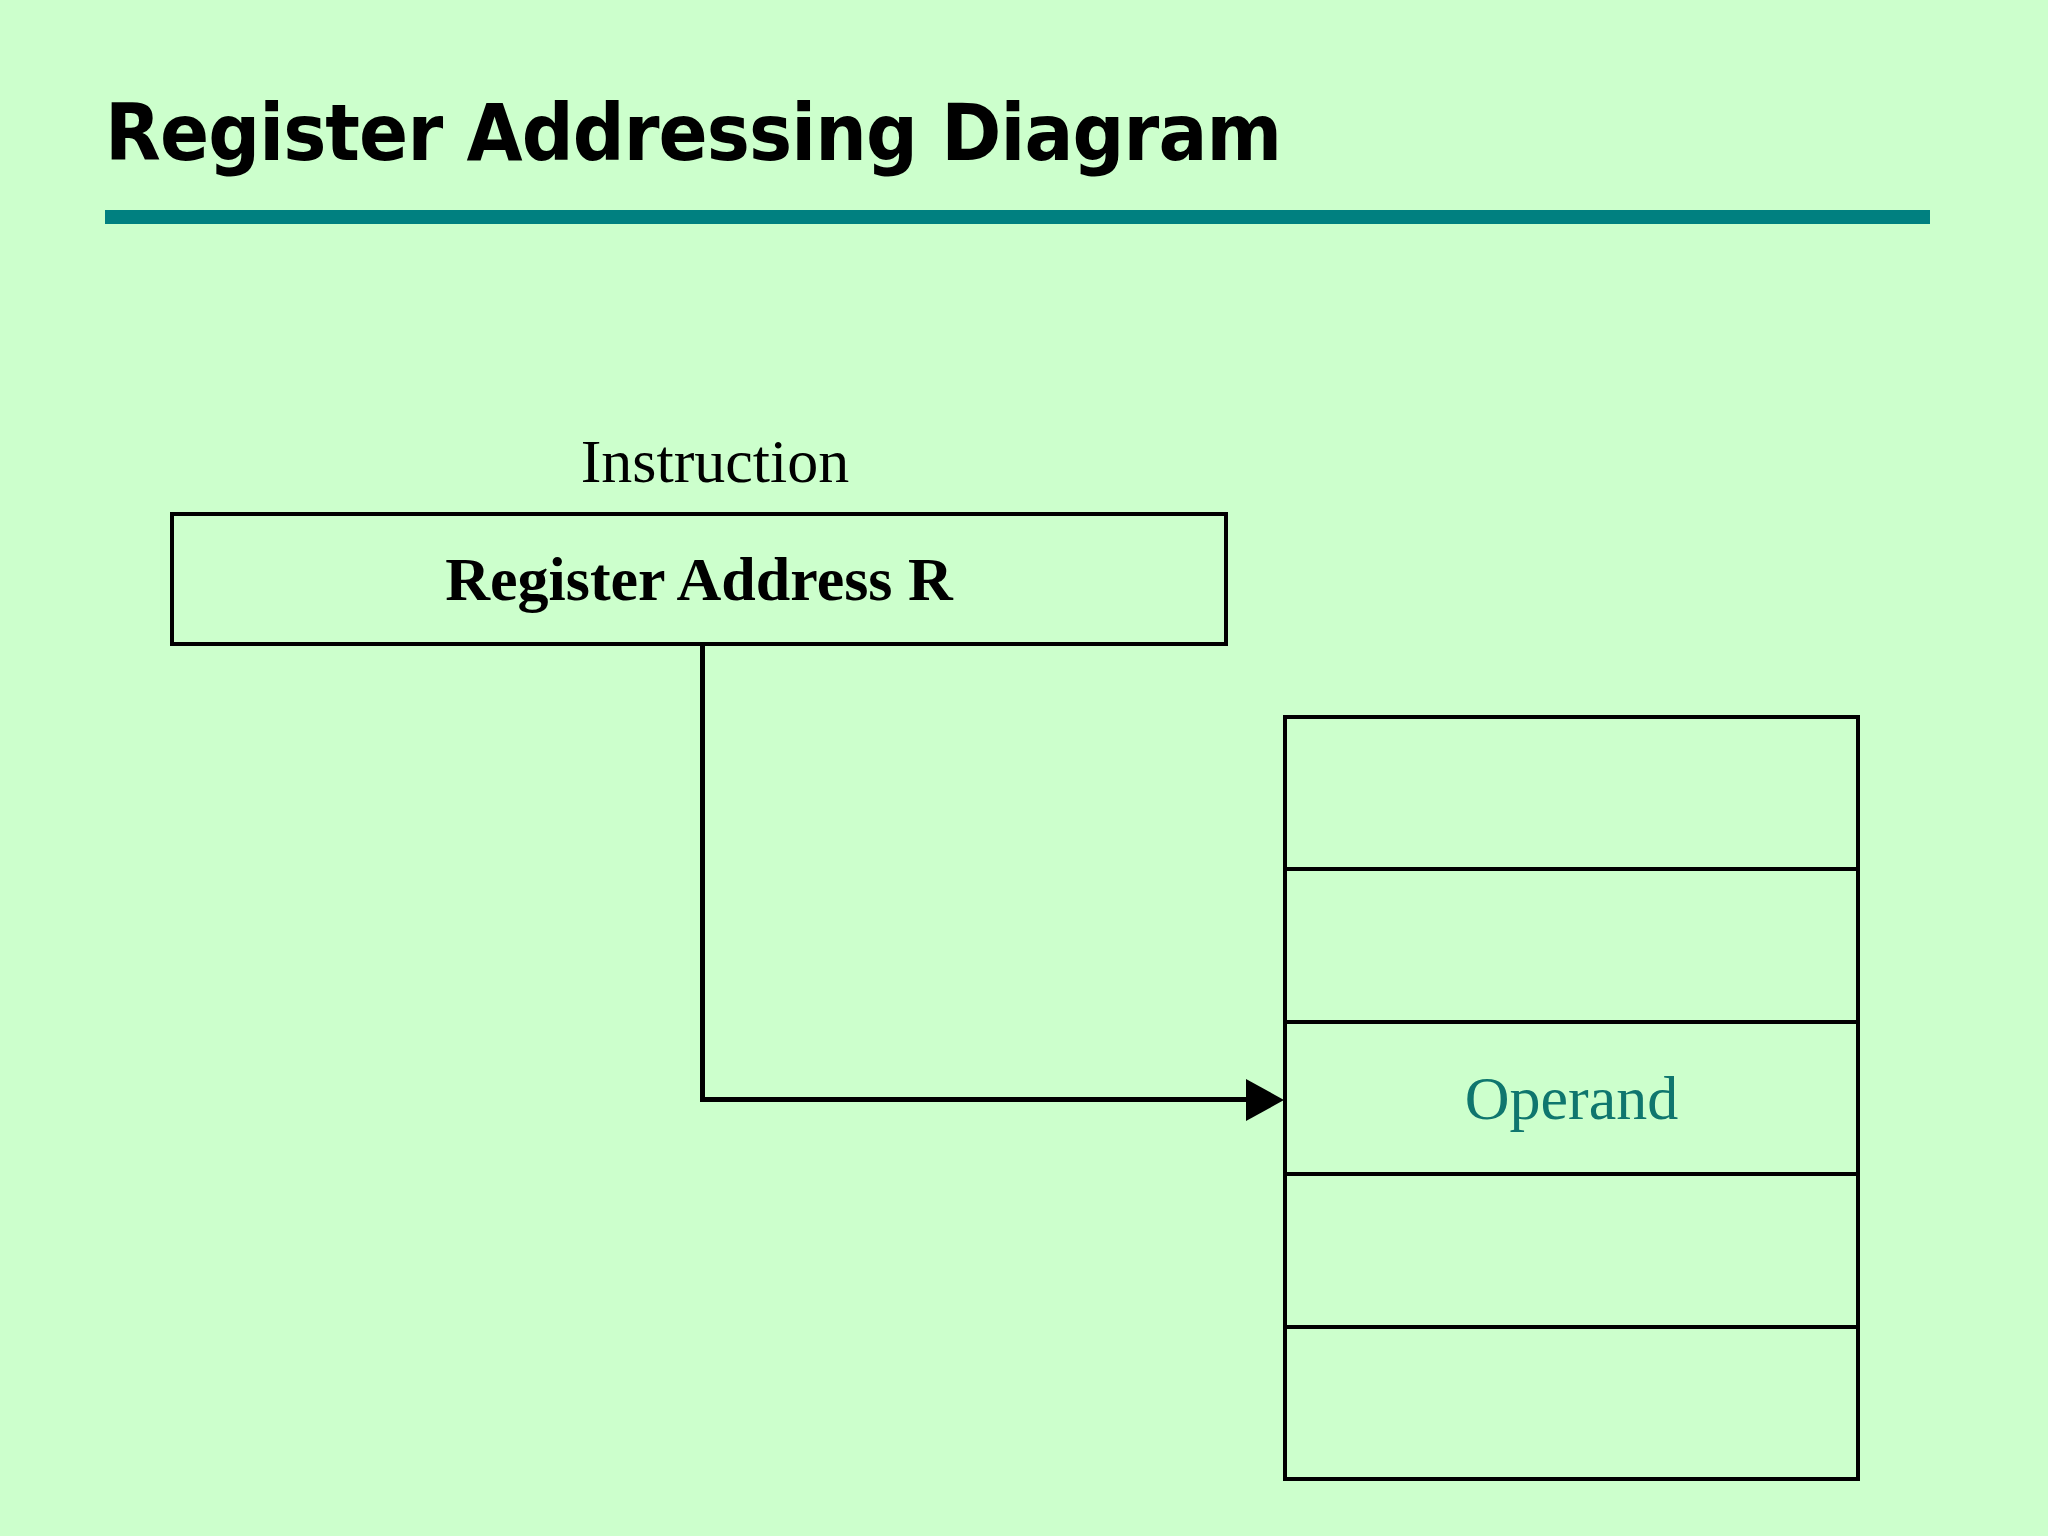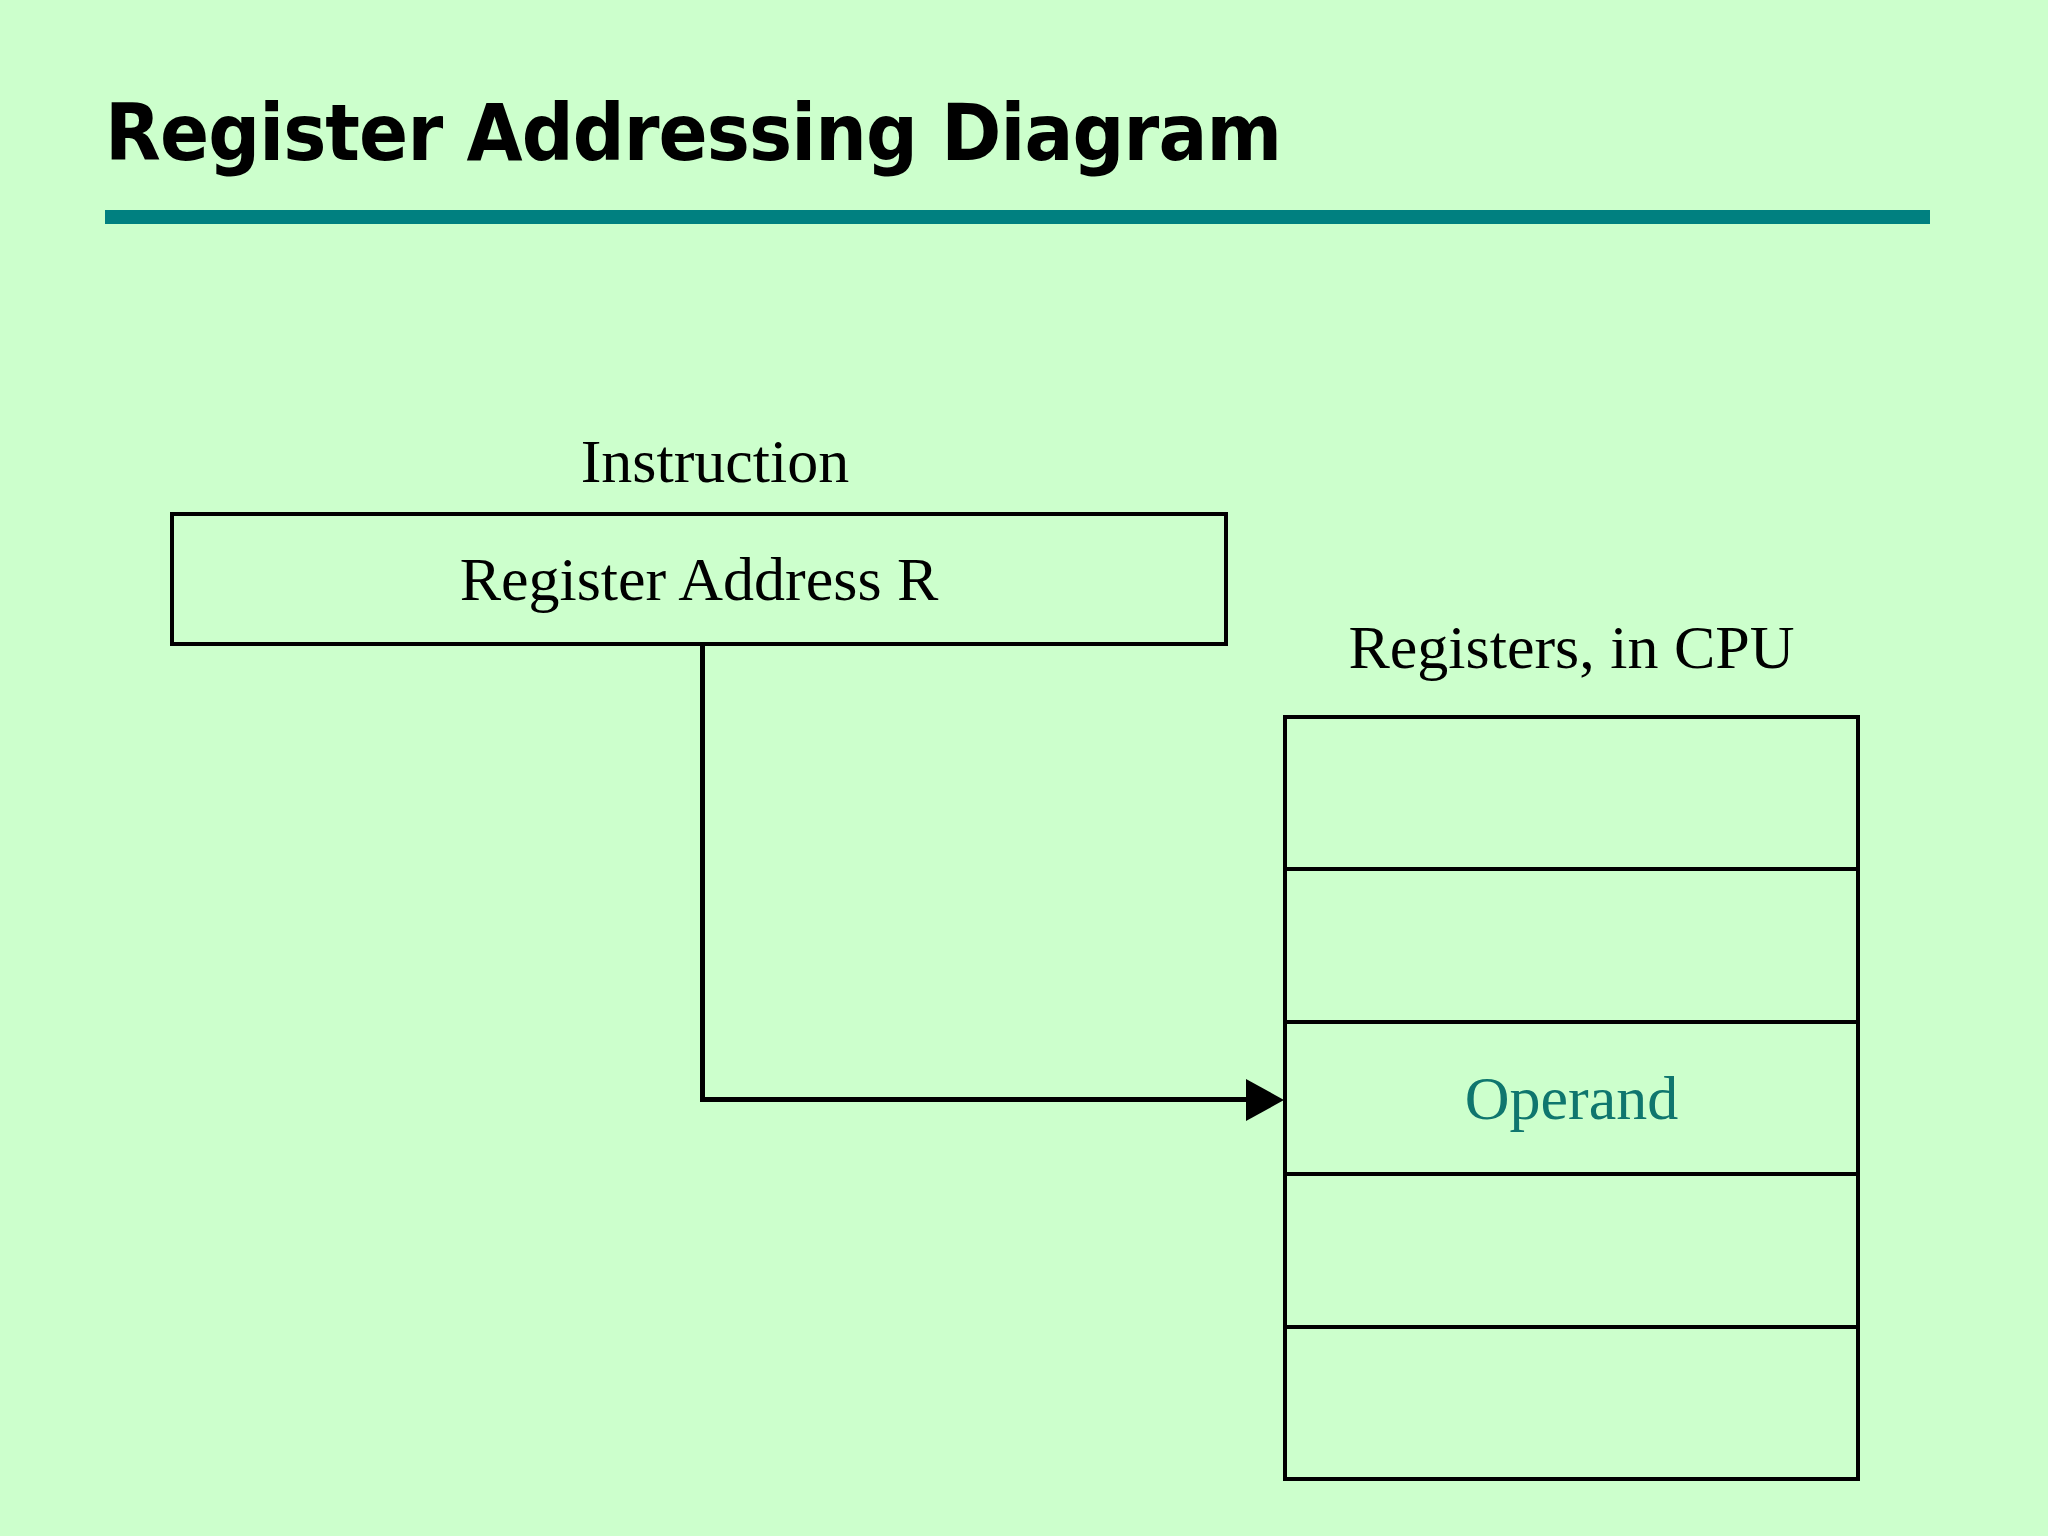--- a/index.html
+++ b/index.html
@@ -75,20 +75,21 @@
     color: #000;
     white-space: nowrap;
   }
   #cell-opcode {
     width: 224px;
     flex: 0 0 224px;
     border-right: 4px solid #000;
   }
   #cell-regaddr {
     flex: 1 1 auto;
+    font-weight: bold;
   }
 
   
   #connector-vertical {
     position: absolute;
     left: 700px;
     top: 646px;
     width: 5px;
     height: 456px;
     background: #000;
@@ -161,21 +162,20 @@
   <div id="instruction-label">Instruction</div>
 
   <div id="instruction-box">
     <div class="cell" id="cell-regaddr">Register Address R</div>
   </div>
 
   <div id="connector-vertical"></div>
   <div id="connector-horizontal"></div>
   <div id="connector-arrowhead"></div>
 
-  <div id="registers-label">Registers, in CPU</div>
 
   <div id="registers-box">
     <div class="reg-row"></div>
     <div class="reg-row"></div>
     <div class="reg-row">Operand</div>
     <div class="reg-row"></div>
     <div class="reg-row"></div>
   </div>
 
 </div>

